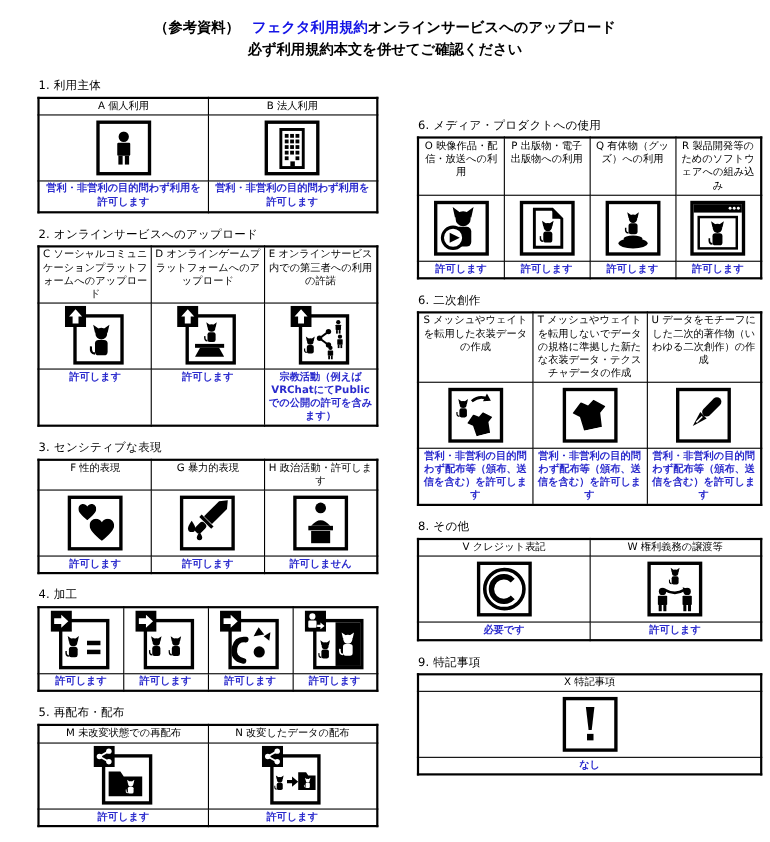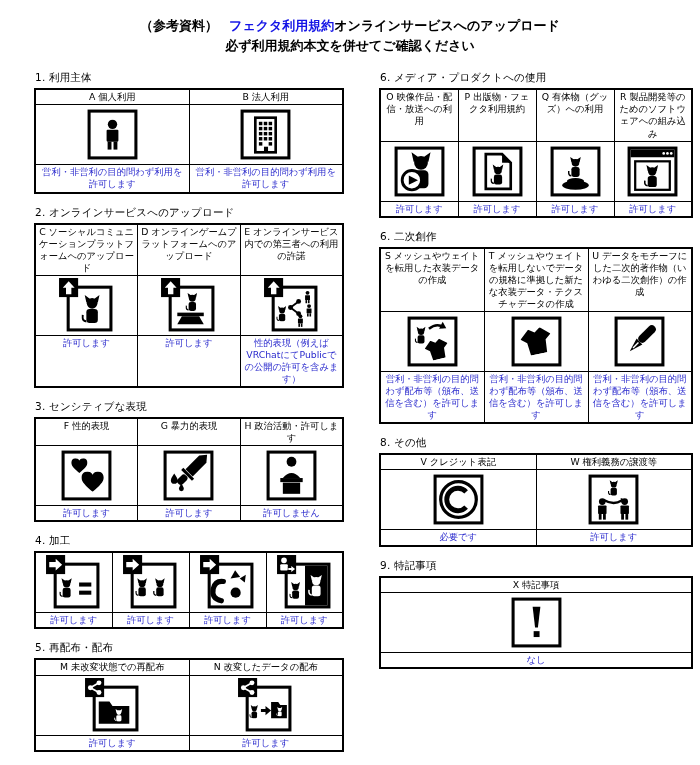--- a/index.html
+++ b/index.html
@@ -10,28 +10,28 @@
     -webkit-font-smoothing:antialiased;
   }
   .page{padding-top:16px;}
   .doc-title{
     text-align:center;font-size:13px;font-weight:bold;line-height:1.55;
   }
   .doc-title a{color:#1414e6;text-decoration:none;margin-left:11px;}
   .columns{display:flex;gap:15px;padding:0 7px 0 14px;margin-top:15px;align-items:flex-start;}
   .col{flex:none;}
   .col-left{width:330px;}
-  .col-right{width:334px;}
+  .col-right{width:334px;margin-top:36px;}
   .sec{margin-bottom:12px;padding-left:20px;}
   .sec-h{font-size:10.5px;margin:0 0 3px 1px;font-weight:normal;letter-spacing:0.2px;}
   table.grid{width:100%;border-collapse:collapse;table-layout:fixed;border:2px solid #000;}
   table.grid td{border:1px solid #000;text-align:center;vertical-align:top;padding:1px 2px;}
   td.hdr{font-size:9.3px;line-height:1.3;}
   td.icn{padding:6px 0 5px;vertical-align:middle;}
-  td.res{font-size:9.3px;font-weight:normal;color:#2b2bcd;line-height:1.3;padding:2px 2px 3px;}
+  td.res{font-size:9.3px;font-weight:bold;color:#2b2bcd;line-height:1.3;padding:2px 2px 3px;}
   svg.icon{width:57px;height:57px;display:block;margin:0 auto;color:#000;}
   .defs{position:absolute;width:0;height:0;overflow:hidden;}
 </style>
 </head>
 <body>
 
 <svg class="defs" aria-hidden="true">
   <defs>
     <symbol id="sym-cat" viewBox="0 0 26 36">
       <path d="M6 10 L4 1 L11 6 L15 6 L22 1 L20 10 Z" fill="currentColor"></path>
@@ -319,21 +319,21 @@
                 </td>
             <td class="icn">
                   <svg class="icon">
                     <use href="#ic-e"></use>
                   </svg>
                 </td>
           </tr>
           <tr>
             <td class="res">許可します</td>
             <td class="res">許可します</td>
-            <td class="res">性的表現（例えばVRChatにてPublicでの公開の許可を含みます）</td>
+            <td class="res">宗教活動（例えばVRChatにてPublicでの公開の許可を含みます）</td>
           </tr>
         </tbody>
           </table>
       </section>
 
       <section class="sec">
         <div class="sec-h">3. センシティブな表現</div>
         <table class="grid">
             <tbody>
           <tr>
@@ -434,21 +434,21 @@
     </div>
 
     <div class="col col-right">
 
       <section class="sec">
         <div class="sec-h">6. メディア・プロダクトへの使用</div>
         <table class="grid">
             <tbody>
           <tr>
             <td class="hdr">O 映像作品・配信・放送への利用</td>
-            <td class="hdr">P 出版物・フェクタ利用規約</td>
+            <td class="hdr">P 出版物・電子出版物への利用</td>
             <td class="hdr">Q 有体物（グッズ）への利用</td>
             <td class="hdr">R 製品開発等のためのソフトウェアへの組み込み</td>
           </tr>
           <tr>
             <td class="icn">
                   <svg class="icon">
                     <use href="#ic-o"></use>
                   </svg>
                 </td>
             <td class="icn">

